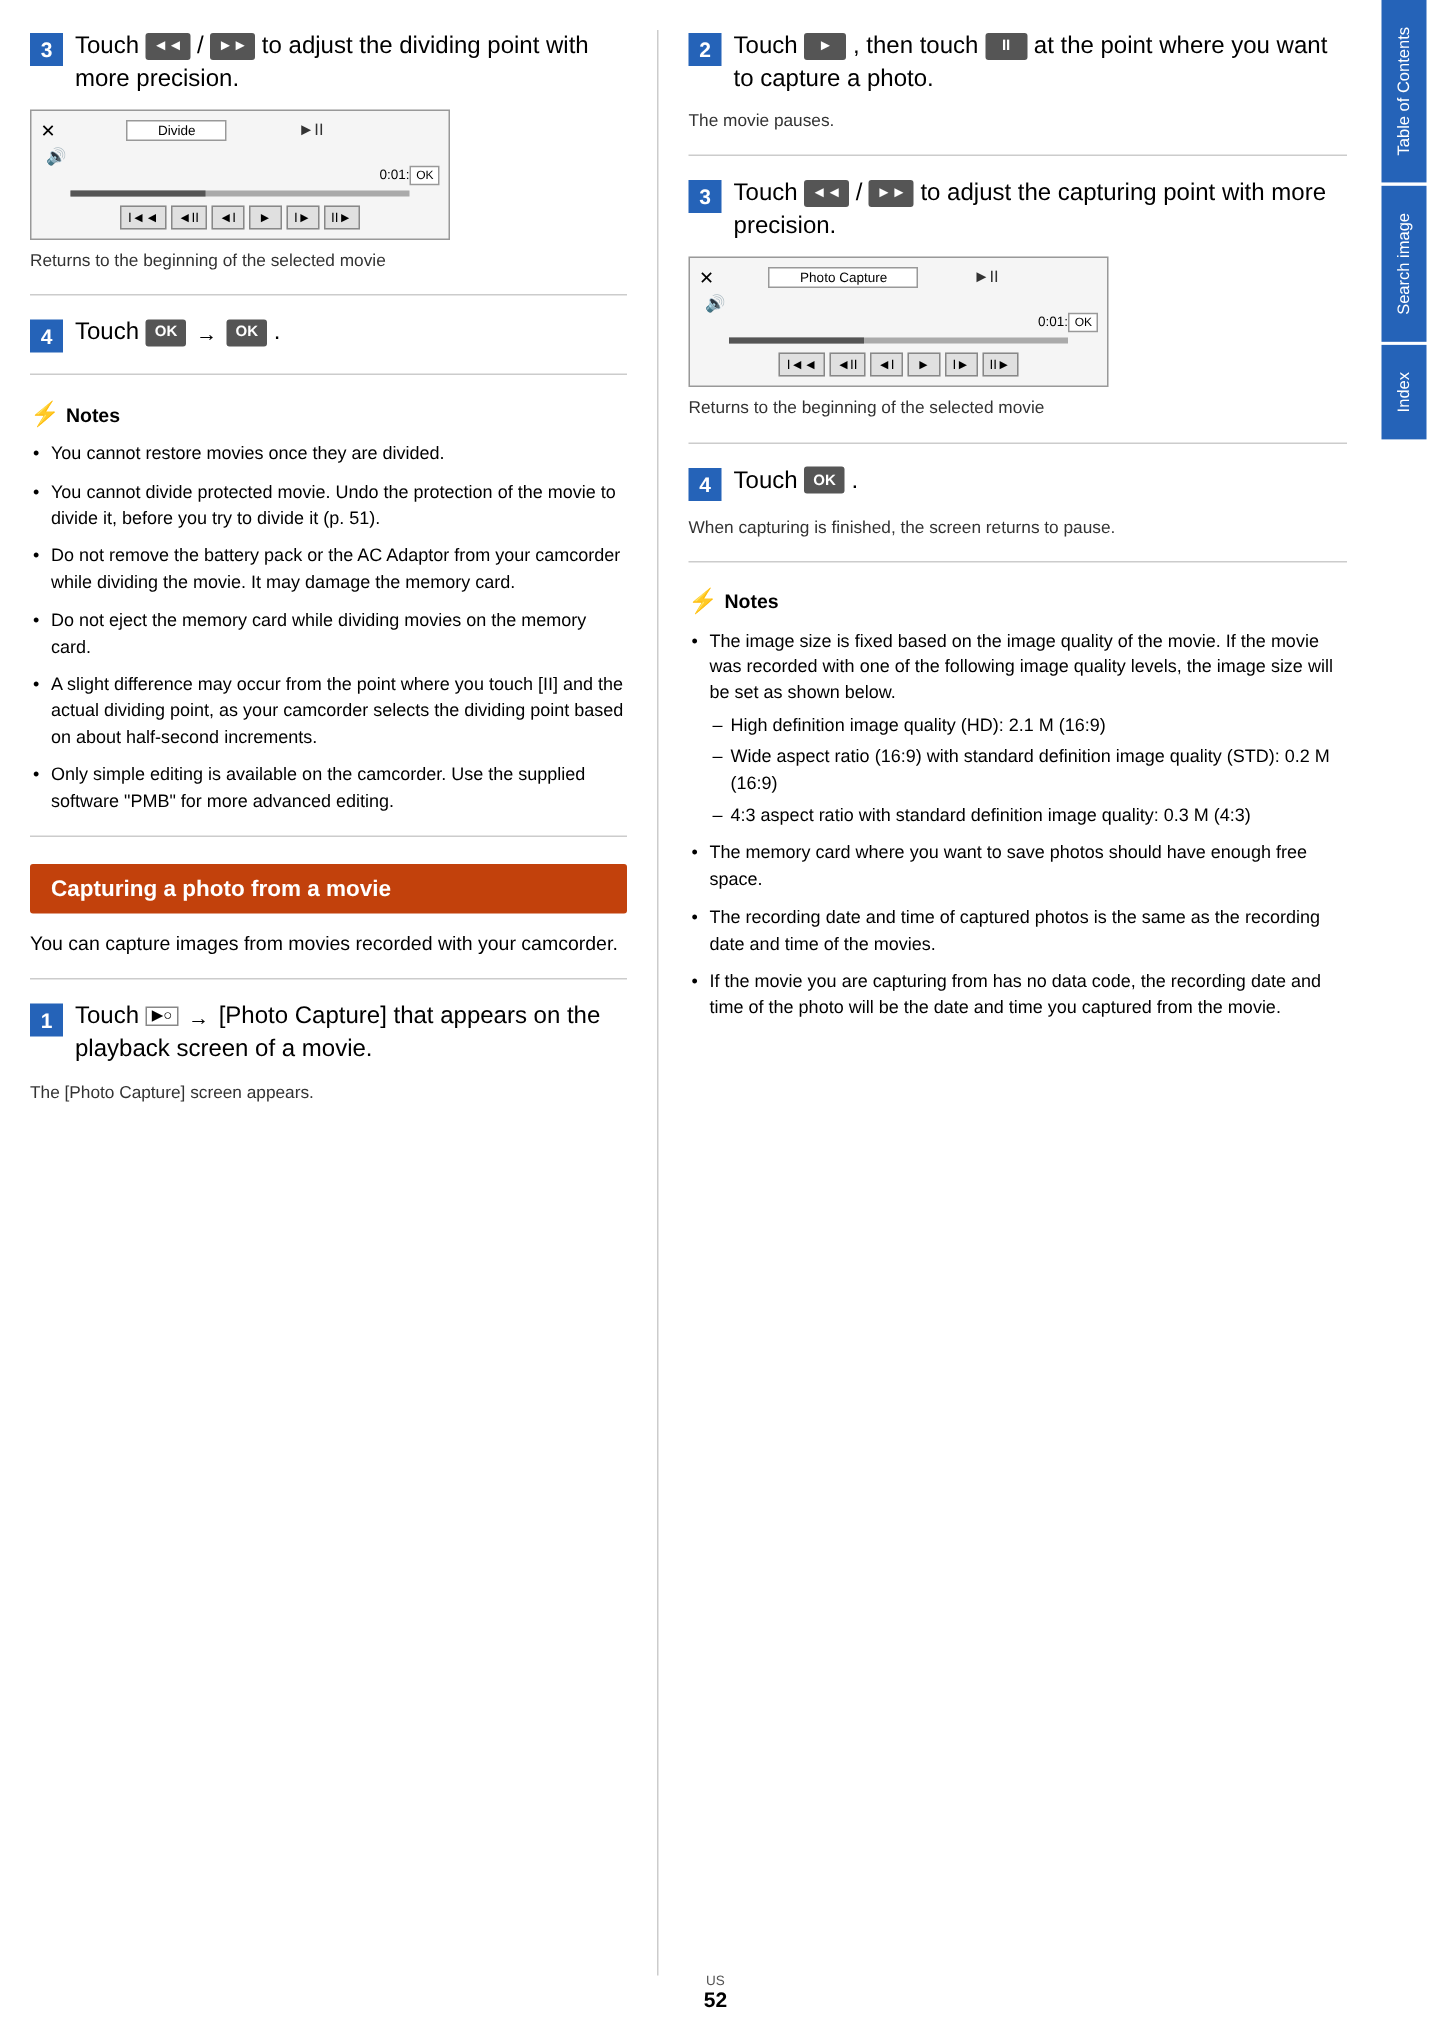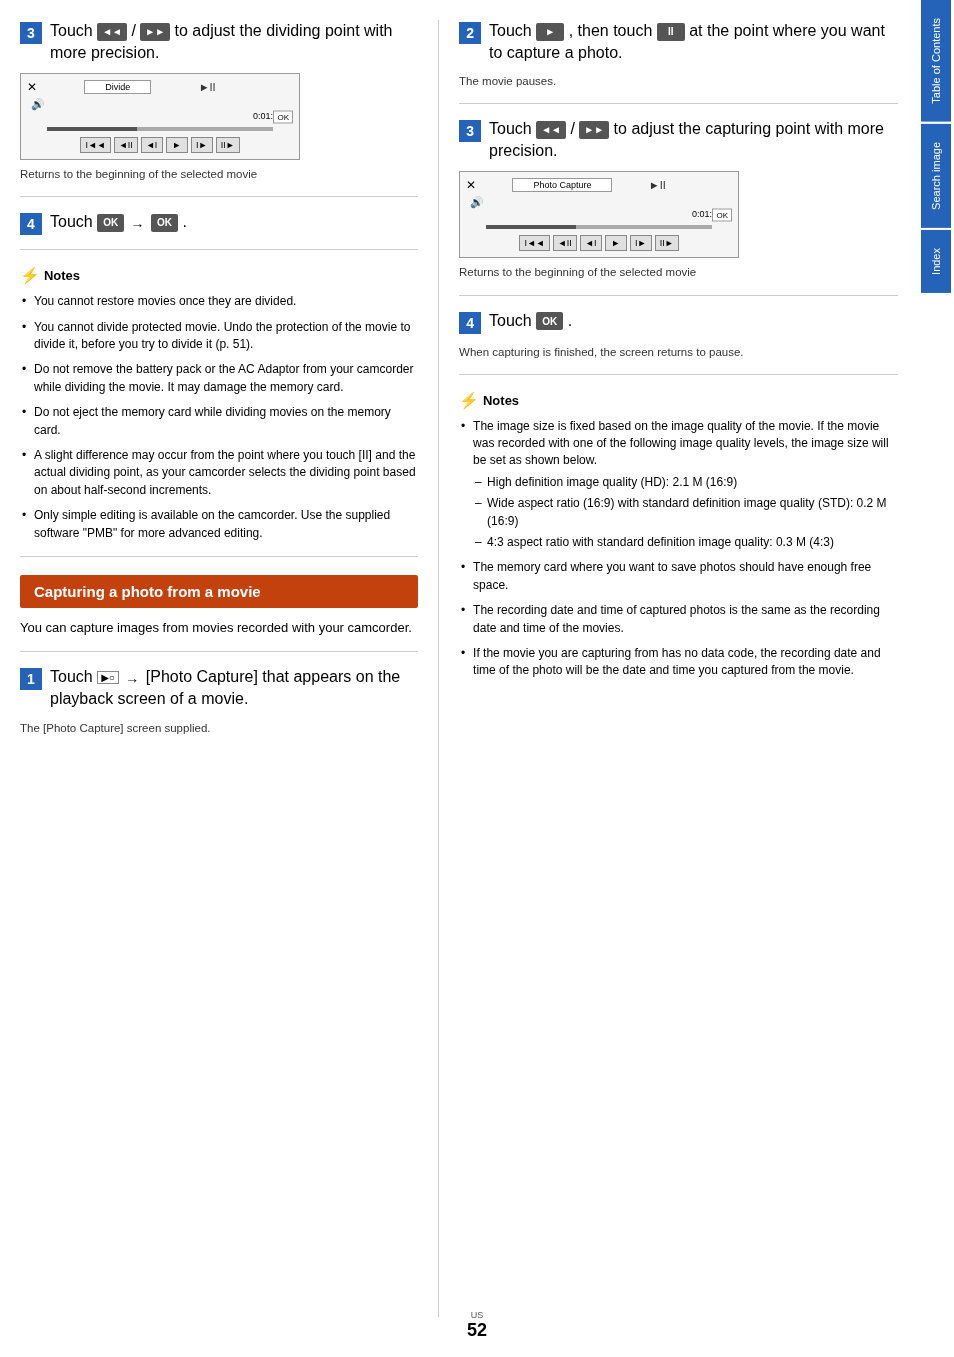--- a/index.html
+++ b/index.html
@@ -305,21 +305,21 @@
       text-align: center;
       font-size: 12px;
     }
 
     .page-footer .page-country {
       font-size: 9px;
       color: #555;
     }
 
     .page-footer .page-number {
-      font-size: 18px;
+      font-size: 14px;
       font-weight: bold;
     }
   </style>
 </head>
 <body>
 
 <div class="page-container">
   <div class="main-content">
 
     <div class="left-col">
@@ -404,21 +404,21 @@
         <div class="step-num">1</div>
         <div class="step-text">
           <span>Touch</span>
           <span style="border:1px solid #888; padding:0 3px; font-size:10px; vertical-align:middle;">▶○</span>
           <span class="arrow-sym">→</span>
           <span>[Photo Capture]</span>
           <span> </span><span>that appears on the playback screen of a movie.</span>
         </div>
       </div>
 
-      <div class="caption-text">The [Photo Capture] screen supplied.</div>
+      <div class="caption-text">The [Photo Capture] screen appears.</div>
 
     </div>
 
     <div class="right-col">
 
       <div class="step-header">
         <div class="step-num">2</div>
         <div class="step-text">
           <span>Touch</span>
           <span class="btn-inline">►</span>

